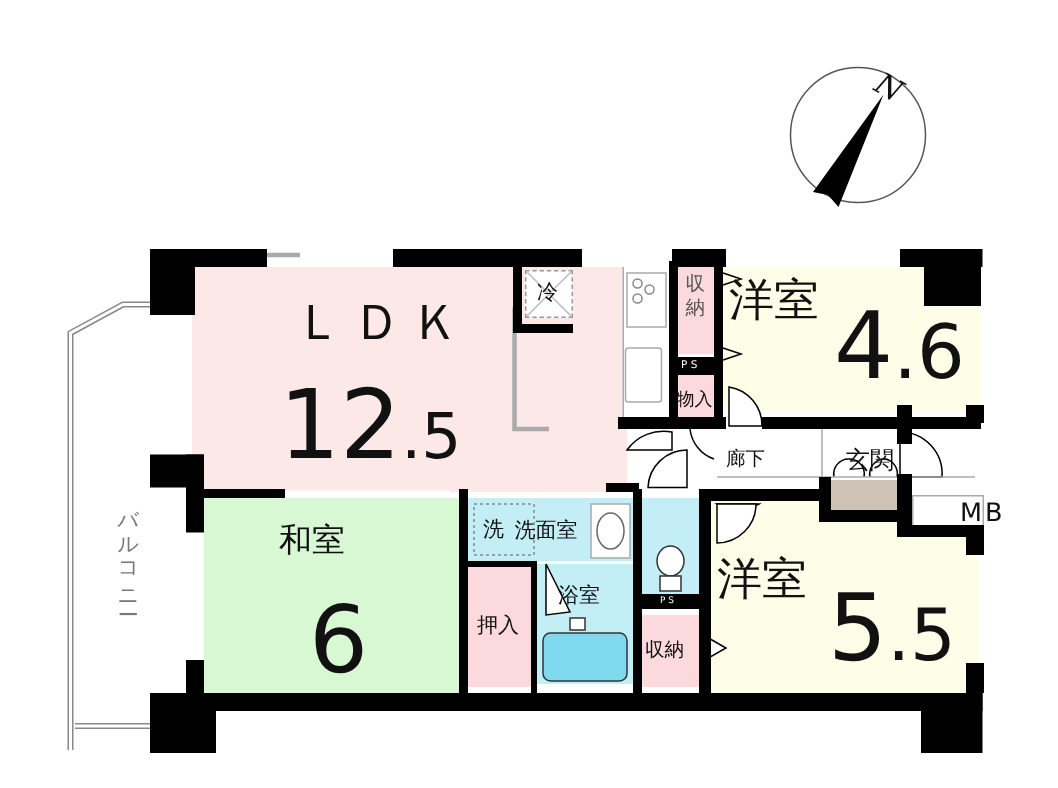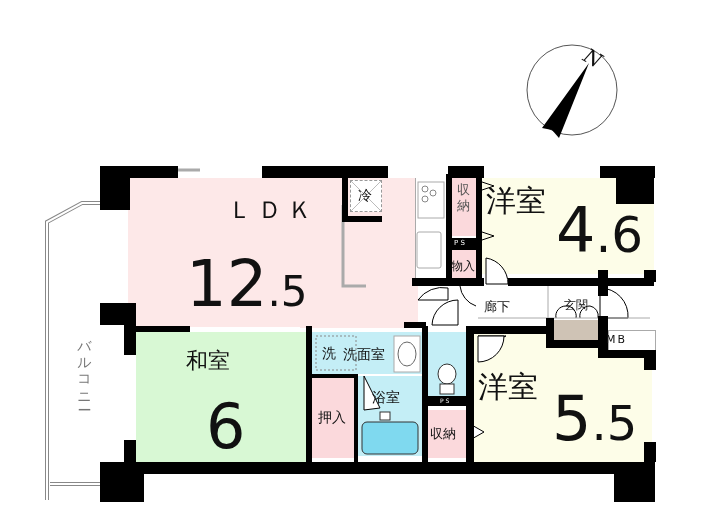--- a/index.html
+++ b/index.html
@@ -128,21 +128,21 @@
 <div class="wall" style="left:598px;top:316px;width:10px;height:40px;"></div>
 <div class="wall" style="left:546px;top:340px;width:62px;height:8px;"></div>
 <div class="wall" style="left:546px;top:318px;width:8px;height:28px;"></div>
 <div class="wall" style="left:474px;top:326px;width:74px;height:8px;"></div>
 <div class="wall" style="left:598px;top:350px;width:56px;height:8px;"></div>
 <div class="wall" style="left:644px;top:350px;width:12px;height:20px;"></div>
 <div class="wall" style="left:644px;top:442px;width:12px;height:20px;"></div>
 <div class="wall" style="left:644px;top:270px;width:12px;height:12px;"></div>
 <div class="wall" style="left:404px;top:322px;width:22px;height:6px;"></div>
 
-<div class="lbl" style="left:196px;top:198px;font-size:24px;letter-spacing:6px;margin-left:32px;">ＬＤＫ</div>
+<div class="lbl" style="left:196px;top:198px;font-size:33px;letter-spacing:6px;">ＬＤＫ</div>
 <div class="lbl" style="left:186px;top:252px;">
   <span style="font-size:64px;">12</span><span style="font-size:42px;">.5</span>
 </div>
 
 <div class="lbl" style="left:186px;top:350px;font-size:22px;">和室</div>
 <div class="lbl" style="left:206px;top:396px;font-size:62px;">6</div>
 
 <div class="lbl" style="left:486px;top:186px;font-size:30px;">洋室</div>
 <div class="lbl" style="left:556px;top:200px;text-align:right;">
   <span style="font-size:62px;">4</span><span style="font-size:50px;">.6</span>
@@ -150,20 +150,20 @@
 
 <div class="lbl" style="left:478px;top:372px;font-size:30px;">洋室</div>
 <div class="lbl" style="left:552px;top:388px;">
   <span style="font-size:62px;">5</span><span style="font-size:48px;">.5</span>
 </div>
 
 <div class="lbl" style="left:457px;top:182px;width:14px;font-size:13px;white-space:normal;line-height:16px;color:#555;">収納</div>
 <div class="lbl" style="left:454px;top:240px;font-size:7px;color:#fff;">P S</div>
 <div class="lbl" style="left:451px;top:260px;font-size:12px;">物入</div>
 <div class="lbl" style="left:484px;top:300px;font-size:13px;">廊下</div>
-<div class="lbl" style="left:564px;top:299px;font-size:12px;">玄関</div>
-<div class="lbl" style="left:606px;top:334px;font-size:11px;letter-spacing:2px;">MB</div>
+<div class="lbl" style="left:564px;top:299px;font-size:16px;">玄関</div>
+<div class="lbl" style="left:640px;top:334px;font-size:17px;letter-spacing:2px;">MB</div>
 <div class="lbl" style="left:322px;top:346px;font-size:14px;">洗</div>
 <div class="lbl" style="left:343px;top:347px;font-size:14px;">洗面室</div>
 <div class="lbl" style="left:372px;top:390px;font-size:14px;">浴室</div>
 <div class="lbl" style="left:318px;top:410px;font-size:14px;">押入</div>
 <div class="lbl" style="left:440px;top:398px;font-size:6px;color:#fff;">P S</div>
 <div class="lbl" style="left:430px;top:427px;font-size:13px;">収納</div>
 
 </body></html>

